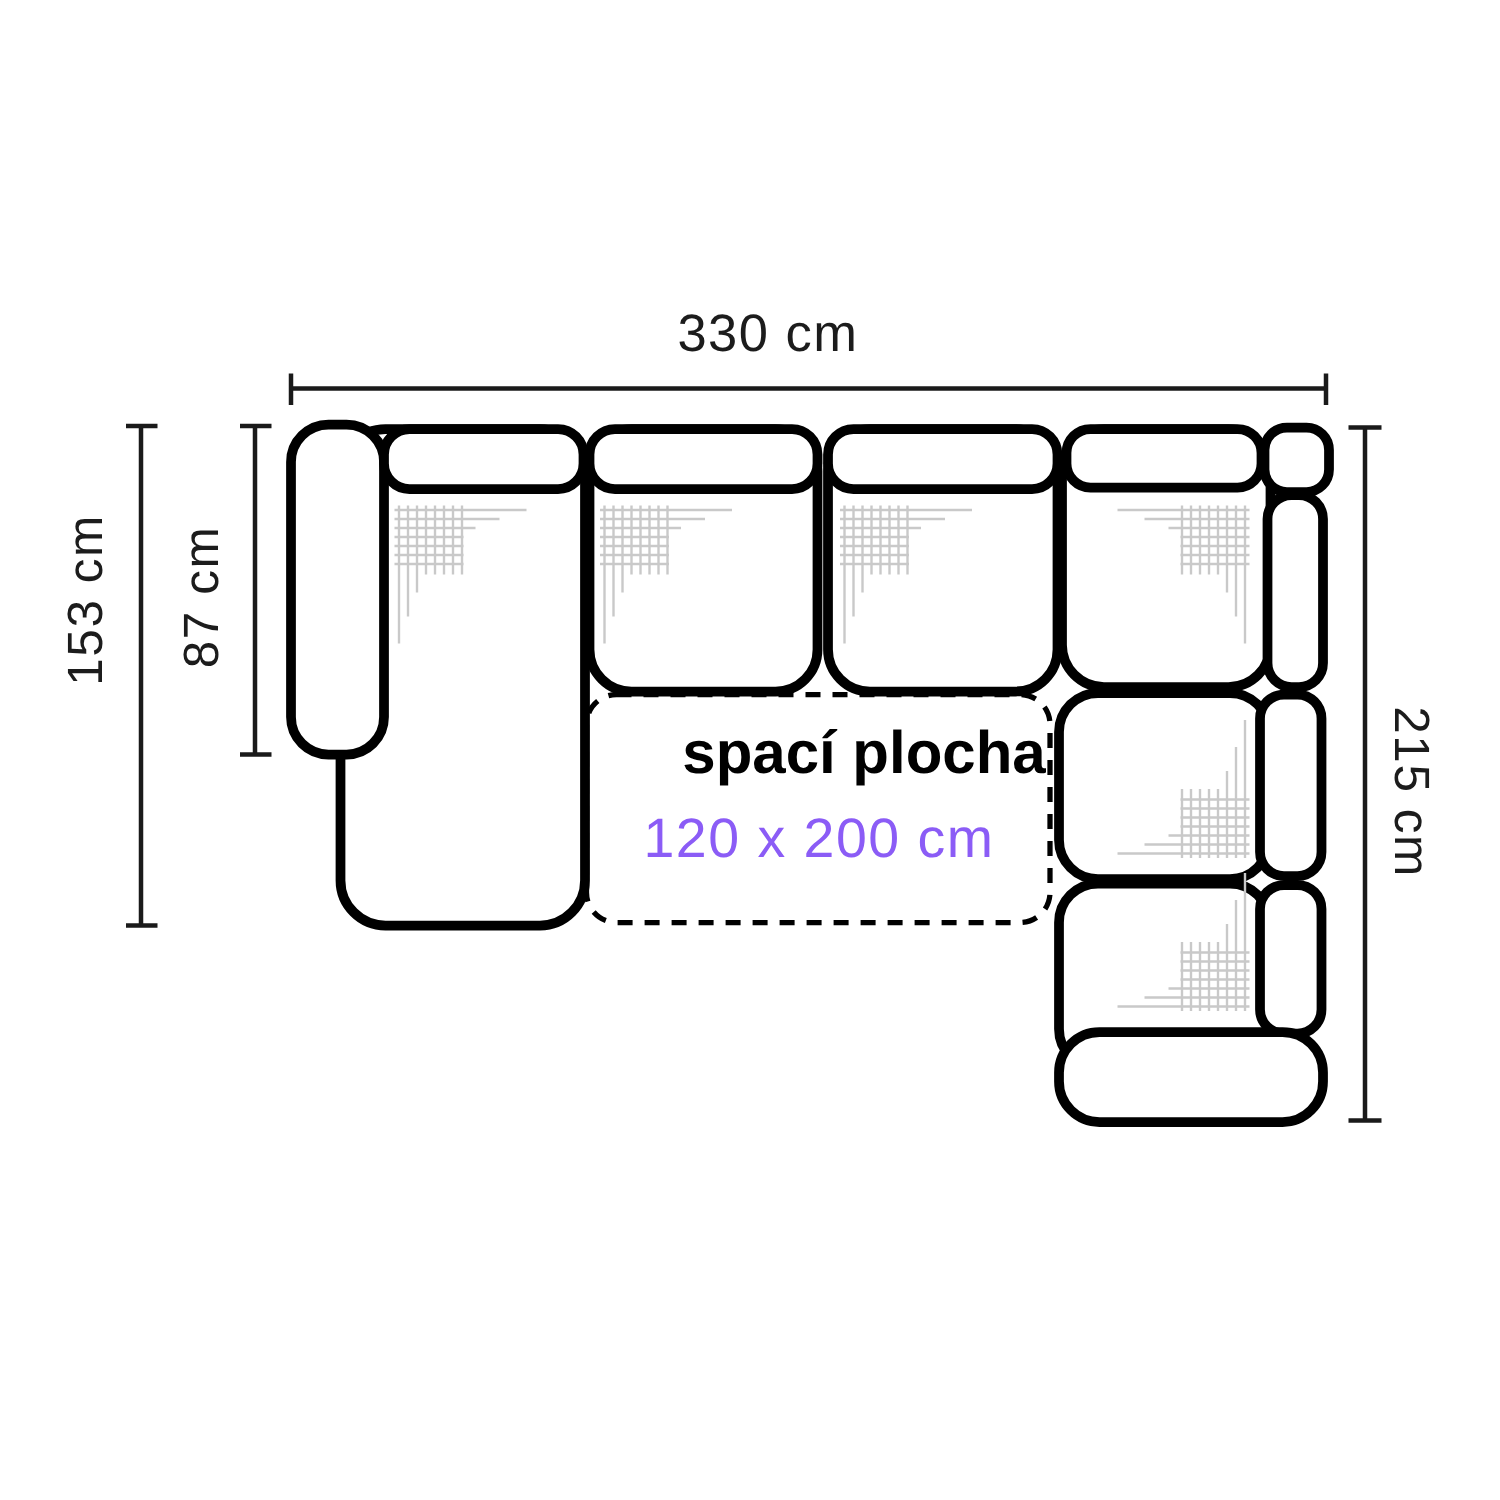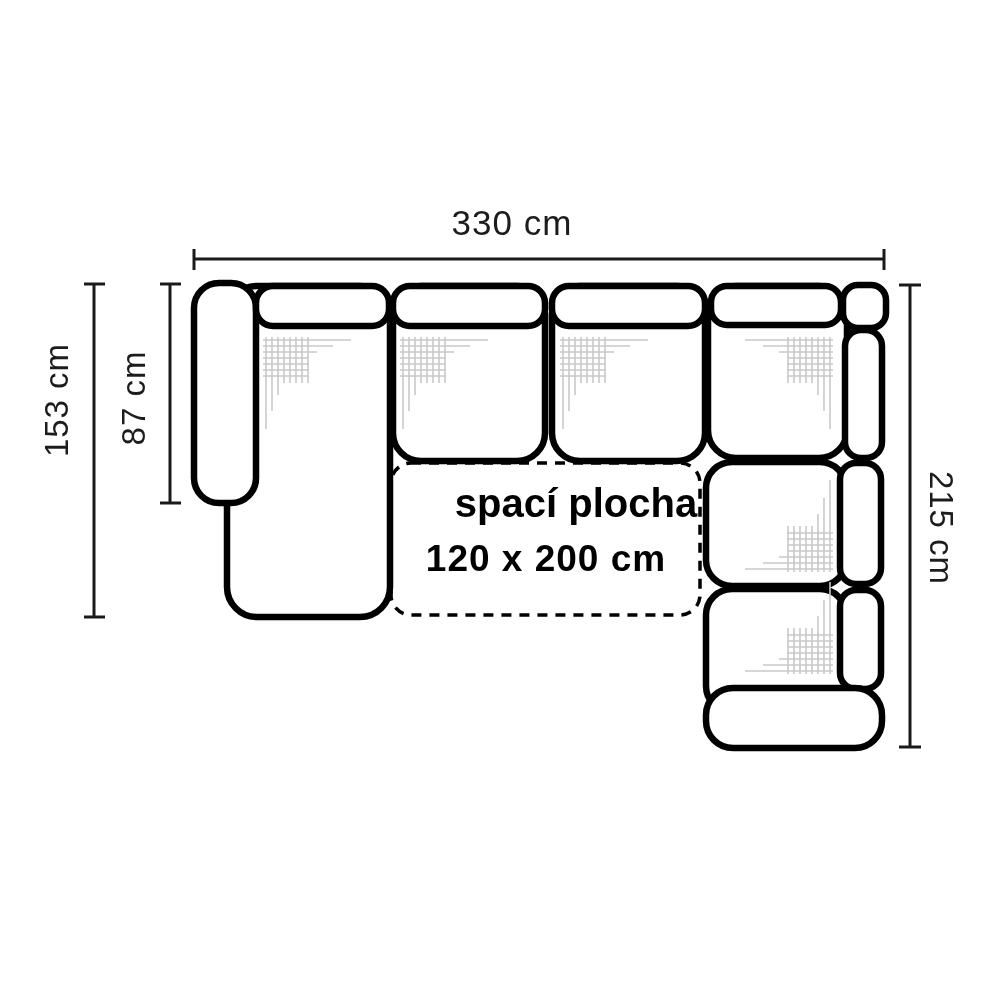--- a/index.html
+++ b/index.html
@@ -35,22 +35,22 @@
   .dim-label   { font-size: 35px; }
   .dim-label-side { font-size: 33px; }
   .sleep-title {
     font-size: 40px;
     font-weight: 700;
     color: #000000;
     letter-spacing: 0px;
   }
   .sleep-size {
     font-size: 37px;
-    font-weight: 700;
-    color: #000000;
+    font-weight: 400;
+    color: #8b5cf6;
     letter-spacing: 1px;
   }
 </style>
 </head>
 <body>
 
 <div class="stage">
 
   <svg width="1000" height="1000" viewBox="0 0 1000 1000">
 

